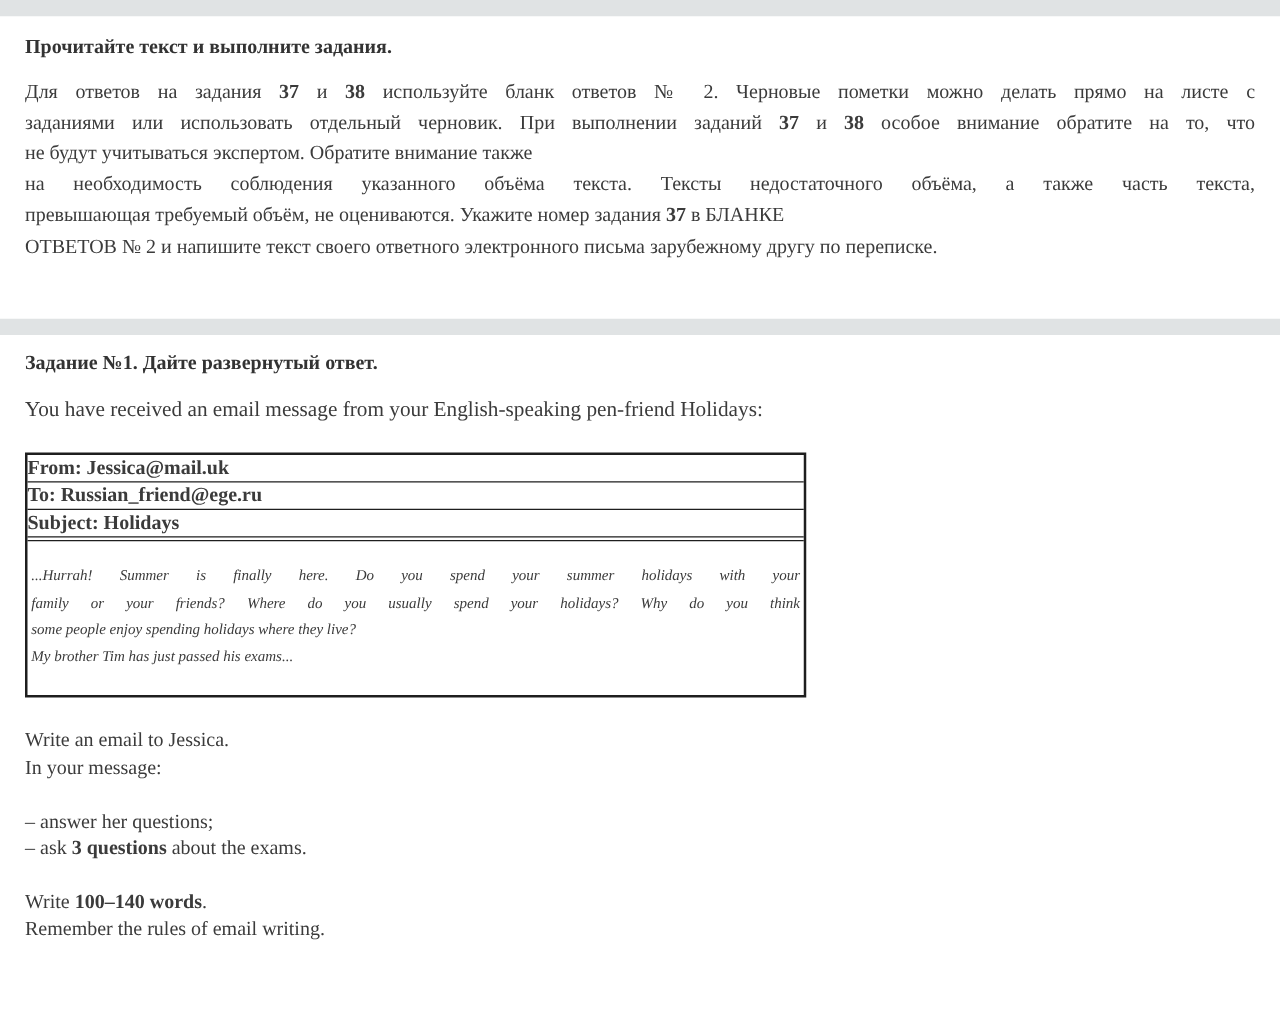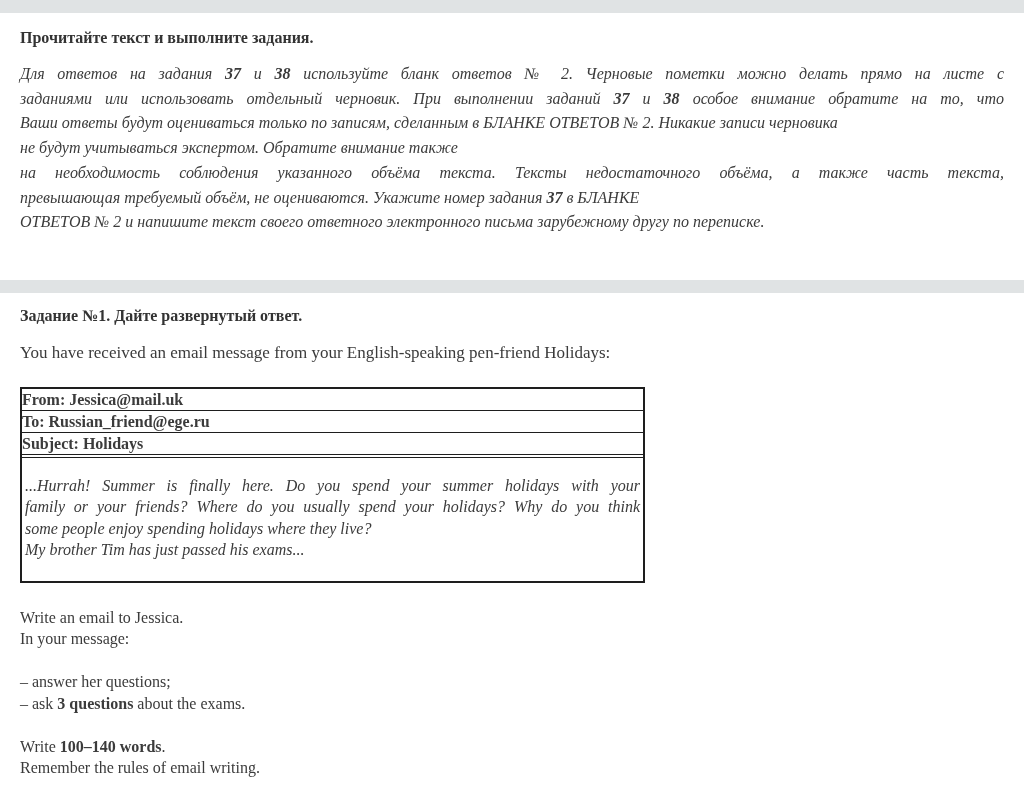--- a/index.html
+++ b/index.html
@@ -16,21 +16,21 @@
   .content { padding: 0 20px; }
 
   .doc-heading {
     margin-top: 15px;
     font-size: 16px;
     font-weight: bold;
     line-height: 20px;
     color: #333333;
   }
 
-  .instr { margin-top: 14px; font-style: italic; font-size: 16px; }
+  .instr { margin-top: 14px; font-size: 16px; }
   .iline { line-height: 24.7px; text-align: left; }
   .iline.j { text-align: justify; text-align-last: justify; }
 
   .task-heading {
     margin-top: 13px;
     font-size: 16px;
     font-weight: bold;
     line-height: 20px;
     color: #333333;
   }
@@ -45,21 +45,21 @@
     font-weight: bold;
     font-size: 16px;
     line-height: 17px;
     padding: 2px 4px 2px 0;
     border-bottom: 1px solid #1e1e1e;
   }
   .email-body {
     margin-top: 2px;
     border-top: 1px solid #1e1e1e;
     font-style: italic;
-    font-size: 16px;
+    font-size: 12px;
     padding: 17px 3px 20px 3px;
   }
   .bline { line-height: 21.5px; text-align: left; }
   .bline.j { text-align: justify; text-align-last: justify; }
 
   .assign { margin-top: 24px; font-size: 16px; }
   .aline { line-height: 21.5px; }
   .agroup.gap { margin-top: 21.5px; }
 
   .b { font-weight: bold; }
@@ -67,21 +67,20 @@
 </head>
 <body>
 
 <div class="bar top"></div>
 
 <div class="content">
   <div class="doc-heading">Прочитайте текст и выполните задания.</div>
   <div class="instr">
     <div class="iline j"><span>Для ответов на задания </span><span class="b">37</span><span> и </span><span class="b">38</span><span> используйте бланк ответов № 2. Черновые пометки можно делать прямо на листе с</span></div>
     <div class="iline j"><span>заданиями или использовать отдельный черновик. При выполнении заданий </span><span class="b">37</span><span> и </span><span class="b">38</span><span> особое внимание обратите на то, что</span></div>
-    <div class="iline"><span>Ваши ответы будут оцениваться только по записям, сделанным в БЛАНКЕ ОТВЕТОВ № 2. Никакие записи черновика</span></div>
     <div class="iline"><span>не будут учитываться экспертом. Обратите внимание также</span></div>
     <div class="iline j"><span>на необходимость соблюдения указанного объёма текста. Тексты недостаточного объёма, а также часть текста,</span></div>
     <div class="iline"><span>превышающая требуемый объём, не оцениваются. Укажите номер задания </span><span class="b">37</span><span> в БЛАНКЕ</span></div>
     <div class="iline"><span>ОТВЕТОВ № 2 и напишите текст своего ответного электронного письма зарубежному другу по переписке.</span></div>
   </div>
 </div>
 
 <div class="bar divider"></div>
 
 <div class="content">

